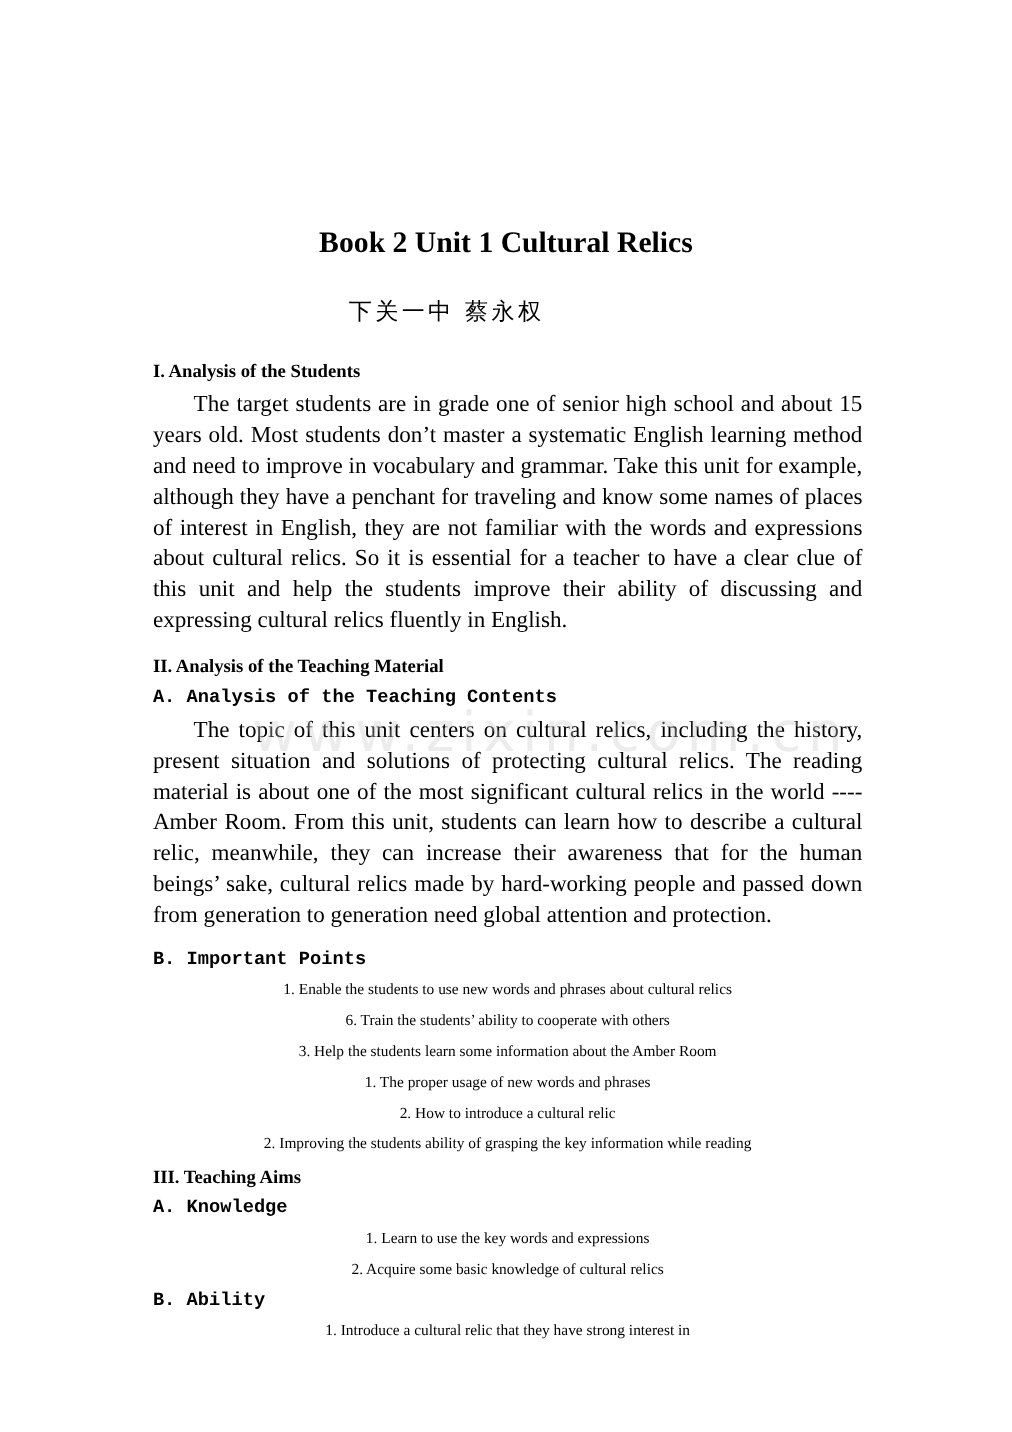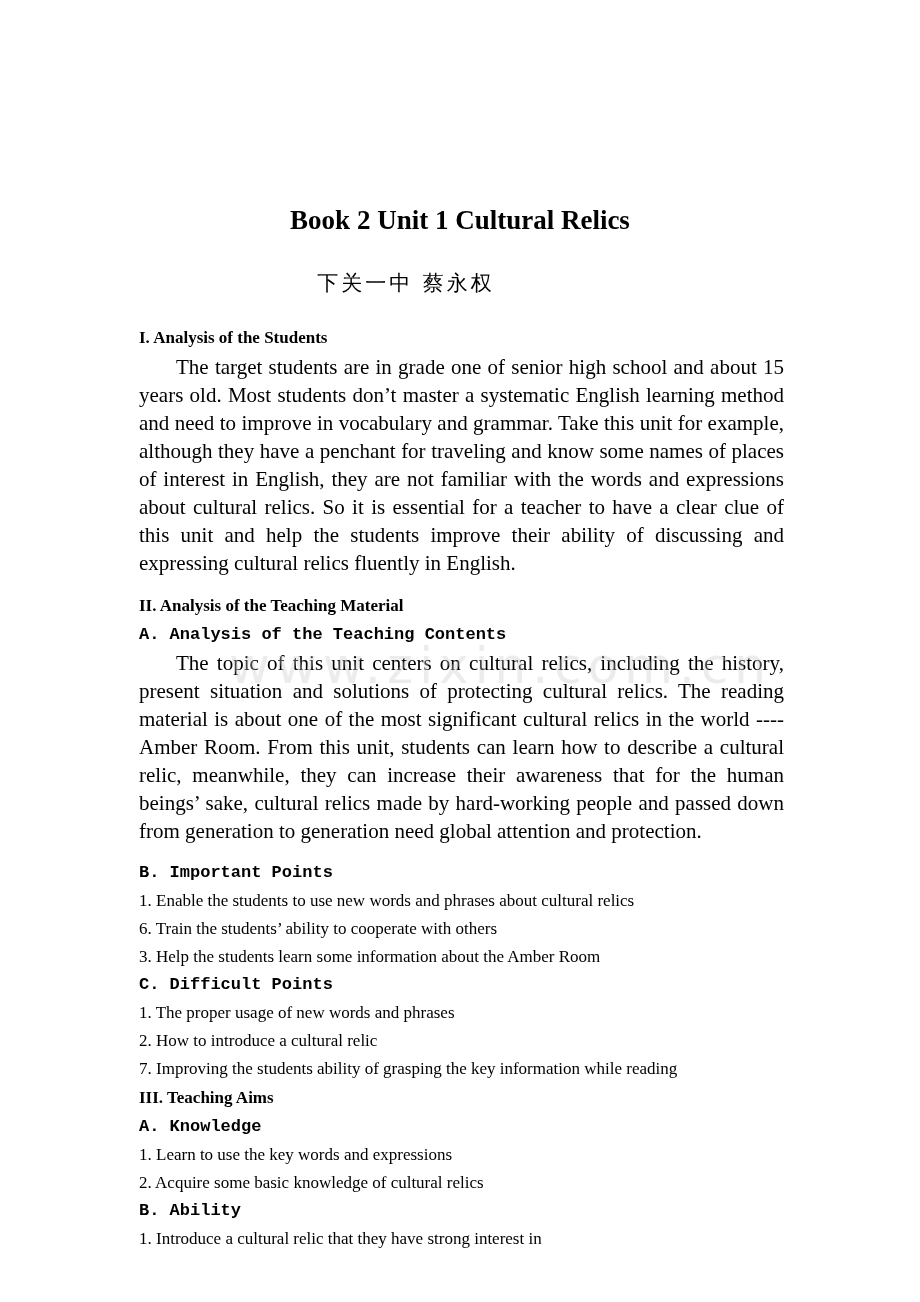--- a/index.html
+++ b/index.html
@@ -7,21 +7,21 @@
          font-family: "Liberation Serif", "DejaVu Serif", serif; color: #000; }
   .page { position: absolute; left: 0; top: 0; width: 920px; height: 1302px; margin-top: 40px; }
   .title { position: absolute; left: 0; width: 920px; top: 160px; text-align: center;
            font-weight: bold; font-size: 27px; line-height: 40px; }
   .subtitle { position: absolute; left: 0; width: 812px; top: 226px; text-align: center;
               font-size: 21px; line-height: 34px; letter-spacing: 3px; font-family: "DejaVu Sans", sans-serif; }
   .content { position: absolute; left: 139px; top: 283px; width: 645px; }
   .h1 { font-weight: bold; font-size: 17px; line-height: 30px; margin: 0; }
   .h2 { font-weight: bold; font-size: 17px; line-height: 28px; margin: 0; font-family: Liberation Mono, monospace; }
   .para { font-size: 21px; line-height: 28px; margin: 0; text-indent: 37px; text-align: justify; }
-  .li { font-size: 17px; line-height: 28px; margin: 0; white-space: nowrap; }
+  .li { font-size: 14px; line-height: 28px; margin: 0; white-space: nowrap; text-align: center; }
   .gap-m { height: 14px; }
   .watermark { position: absolute; left: 229px; top: 597px; font-family: "DejaVu Sans", sans-serif;
                font-size: 50px; color: rgba(200,200,200,0.35); letter-spacing: 6px; white-space: nowrap;
                pointer-events: none; }
 </style>
 </head>
 <body>
 
 <div class="page">
   <div class="title">Book 2 Unit 1 Cultural Relics</div>
@@ -40,24 +40,23 @@
       <p class="h2">A. Analysis of the Teaching Contents</p>
       <p class="para">The topic of this unit centers on cultural relics, including the history, present situation and solutions of protecting cultural relics. The reading material is about one of the most significant cultural relics in the world ---- Amber Room. From this unit, students can learn how to describe a cultural relic, meanwhile, they can increase their awareness that for the human beings’ sake, cultural relics made by hard-working people and passed down from generation to generation need global attention and protection.</p>
 
       <div class="gap-m"></div>
 
       <p class="h2">B. Important Points</p>
       <p class="li">1. Enable the students to use new words and phrases about cultural relics</p>
       <p class="li">6. Train the students’ ability to cooperate with others</p>
       <p class="li">3. Help the students learn some information about the Amber Room</p>
 
-      <p class="h2">C. Difficult Points</p>
       <p class="li">1. The proper usage of new words and phrases</p>
       <p class="li">2. How to introduce a cultural relic</p>
-      <p class="li">7. Improving the students ability of grasping the key information while reading</p>
+      <p class="li">2. Improving the students ability of grasping the key information while reading</p>
     </div>
 
     <div>
       <p class="h1">III. Teaching Aims</p>
       <p class="h2">A. Knowledge</p>
       <p class="li">1. Learn to use the key words and expressions</p>
       <p class="li">2. Acquire some basic knowledge of cultural relics</p>
       <p class="h2">B. Ability</p>
       <p class="li">1. Introduce a cultural relic that they have strong interest in</p>
     </div>

